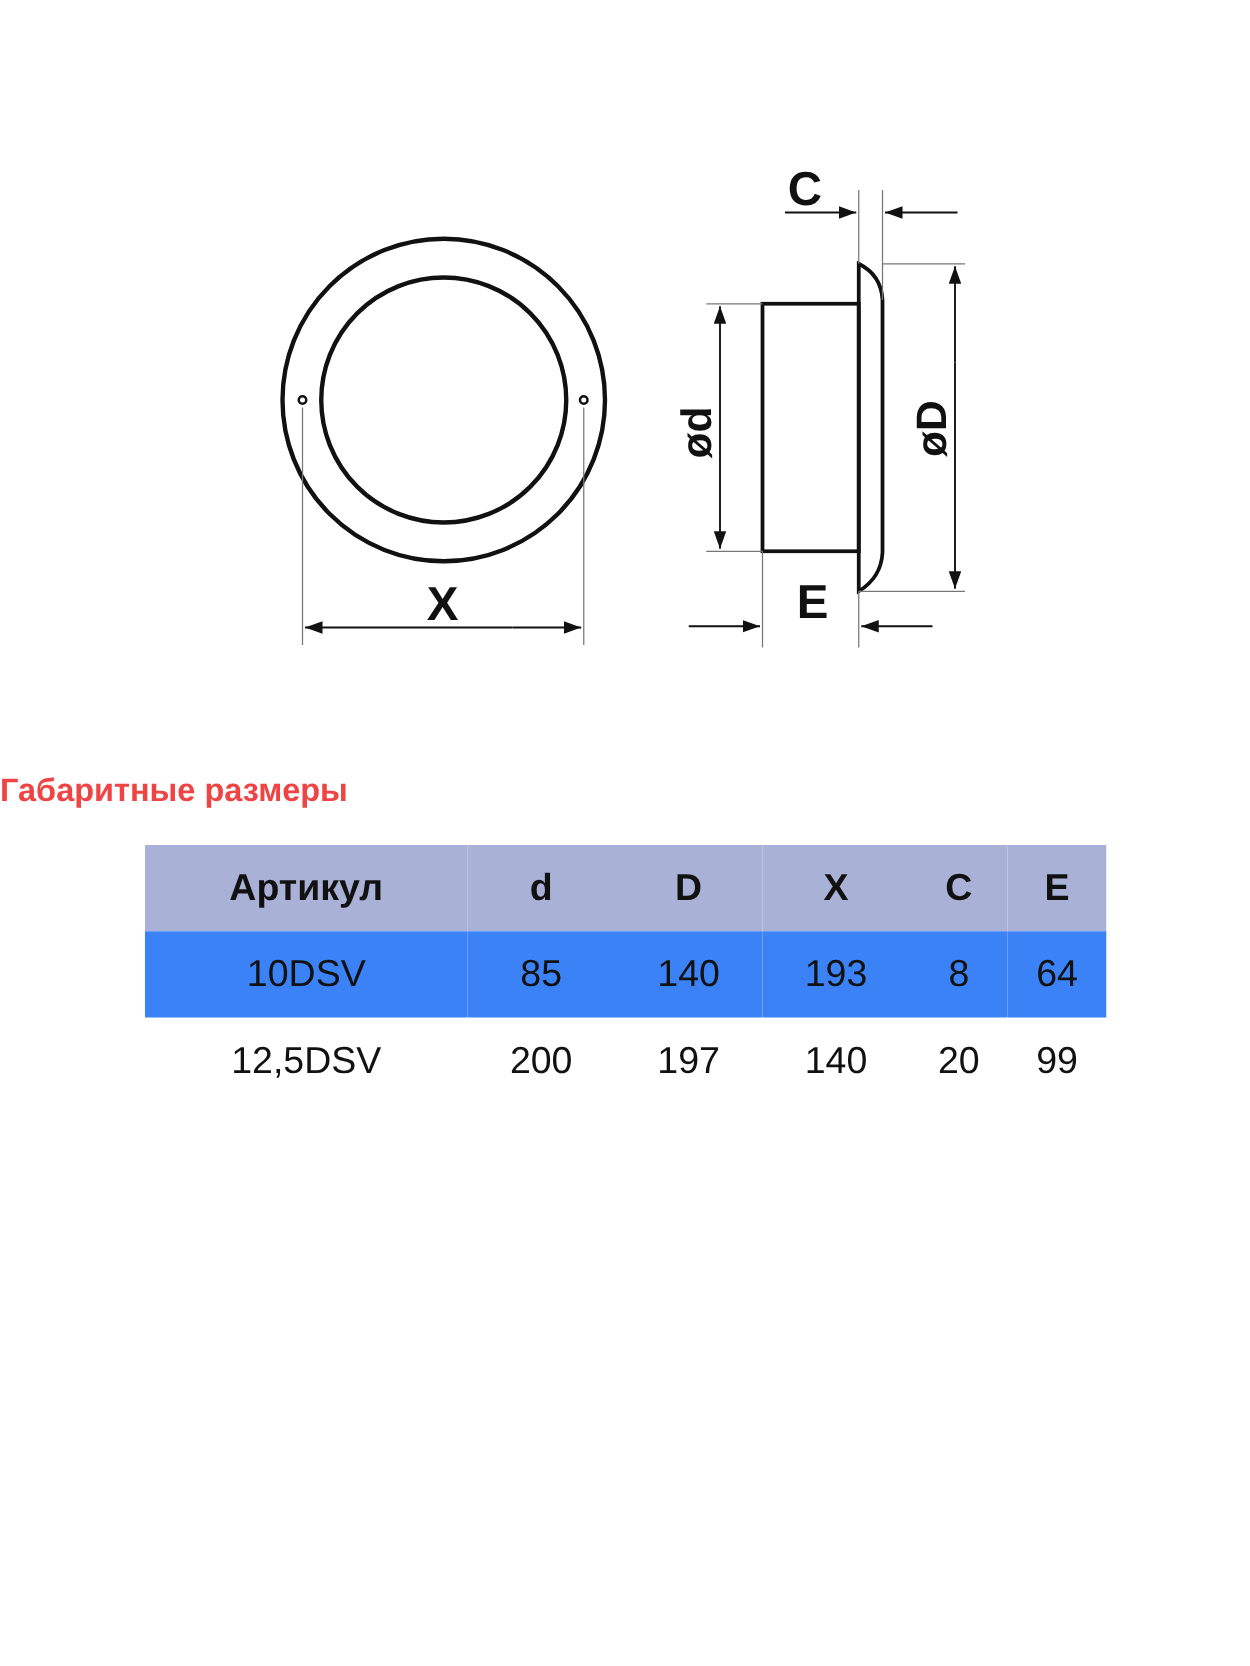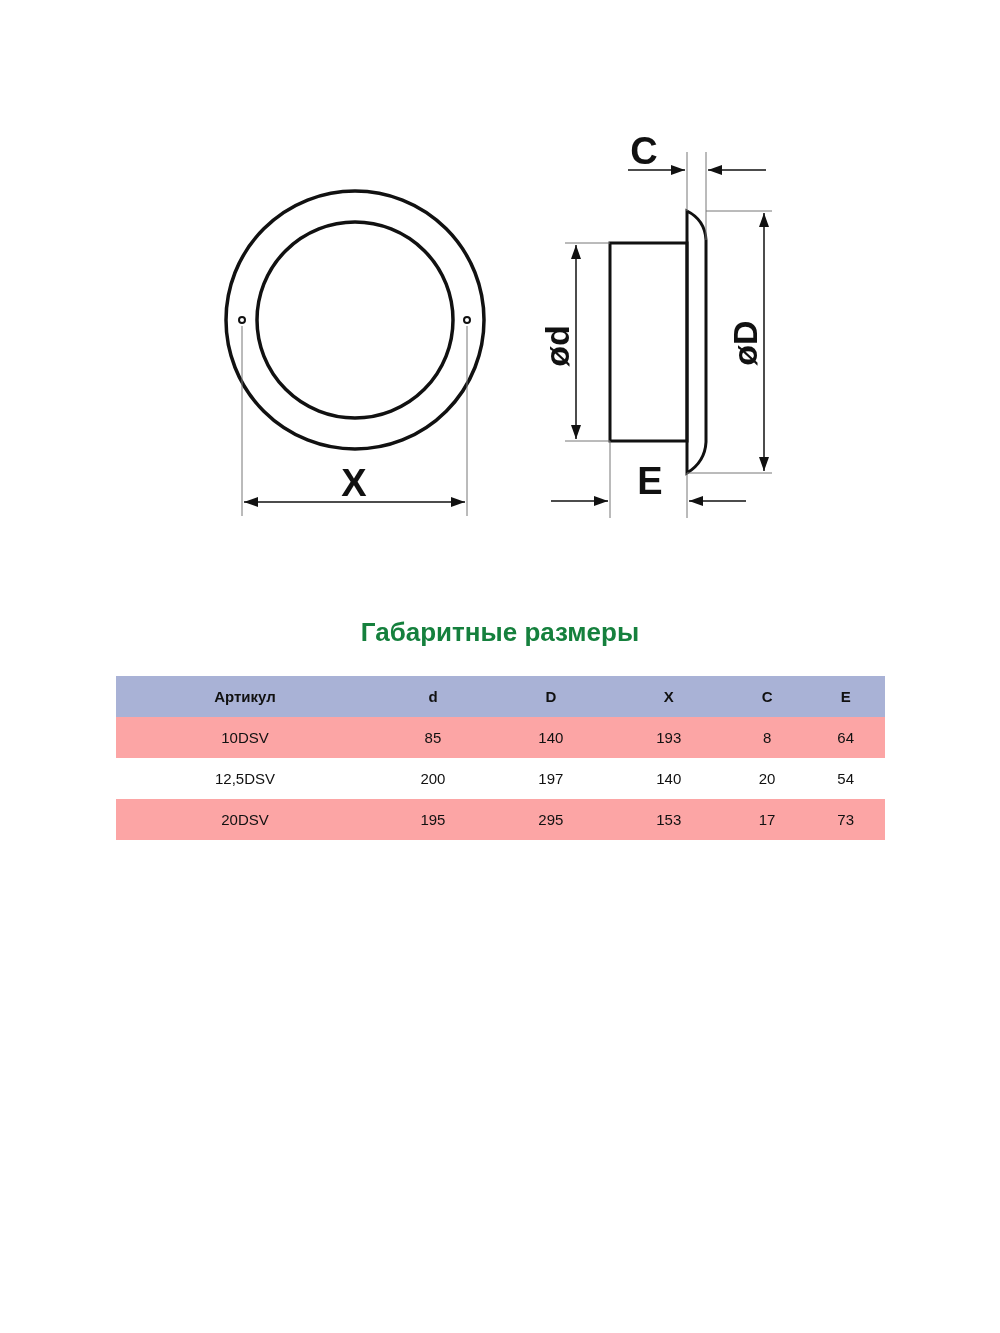--- a/index.html
+++ b/index.html
@@ -1,22 +1,22 @@
 <!DOCTYPE html>
 <html><head>
 <meta charset="utf-8">
 <style>
   html,body{margin:0;padding:0;background:#fff;}
   body{width:1000px;height:1333px;position:relative;font-family:"Liberation Sans",sans-serif;color:#111;}
   .drawing{position:absolute;left:0;top:0;width:1000px;height:560px;}
-  .title{position:absolute;left:0;width:1000px;top:617px;text-align:center;font-size:26px;font-weight:bold;color:#15803d;}
+  .title{position:absolute;left:0;width:1000px;top:617px;text-align:left;font-size:26px;font-weight:bold;color:#ef4444;}
   table{position:absolute;left:116px;top:676px;width:769px;border-collapse:collapse;}
-  th,td{text-align:center;font-size:15px;height:41px;padding:0;}
+  th,td{text-align:center;font-size:30px;height:69px;padding:0;}
   th{background:#a9b2d6;font-weight:bold;}
-  tr.shade td{background:#fca5a5;}
+  tr.shade td{background:#3b82f6;}
   col.c0{width:258px;}
 </style>
 </head>
 <body>
 
 <svg class="drawing" viewBox="0 0 1000 560" xmlns="http://www.w3.org/2000/svg">
   <defs>
     <marker id="ar" markerWidth="14" markerHeight="10" refX="14" refY="5" orient="auto" markerUnits="userSpaceOnUse">
       <path d="M0,0 L14,5 L0,10 Z" fill="#111"></path>
     </marker>
@@ -96,24 +96,16 @@
       <td>193</td>
       <td>8</td>
       <td>64</td>
     </tr>
     <tr>
       <td>12,5DSV</td>
       <td>200</td>
       <td>197</td>
       <td>140</td>
       <td>20</td>
-      <td>54</td>
-    </tr>
-    <tr class="shade">
-      <td>20DSV</td>
-      <td>195</td>
-      <td>295</td>
-      <td>153</td>
-      <td>17</td>
-      <td>73</td>
+      <td>99</td>
     </tr>
   </tbody>
 </table>
 
 </body></html>

